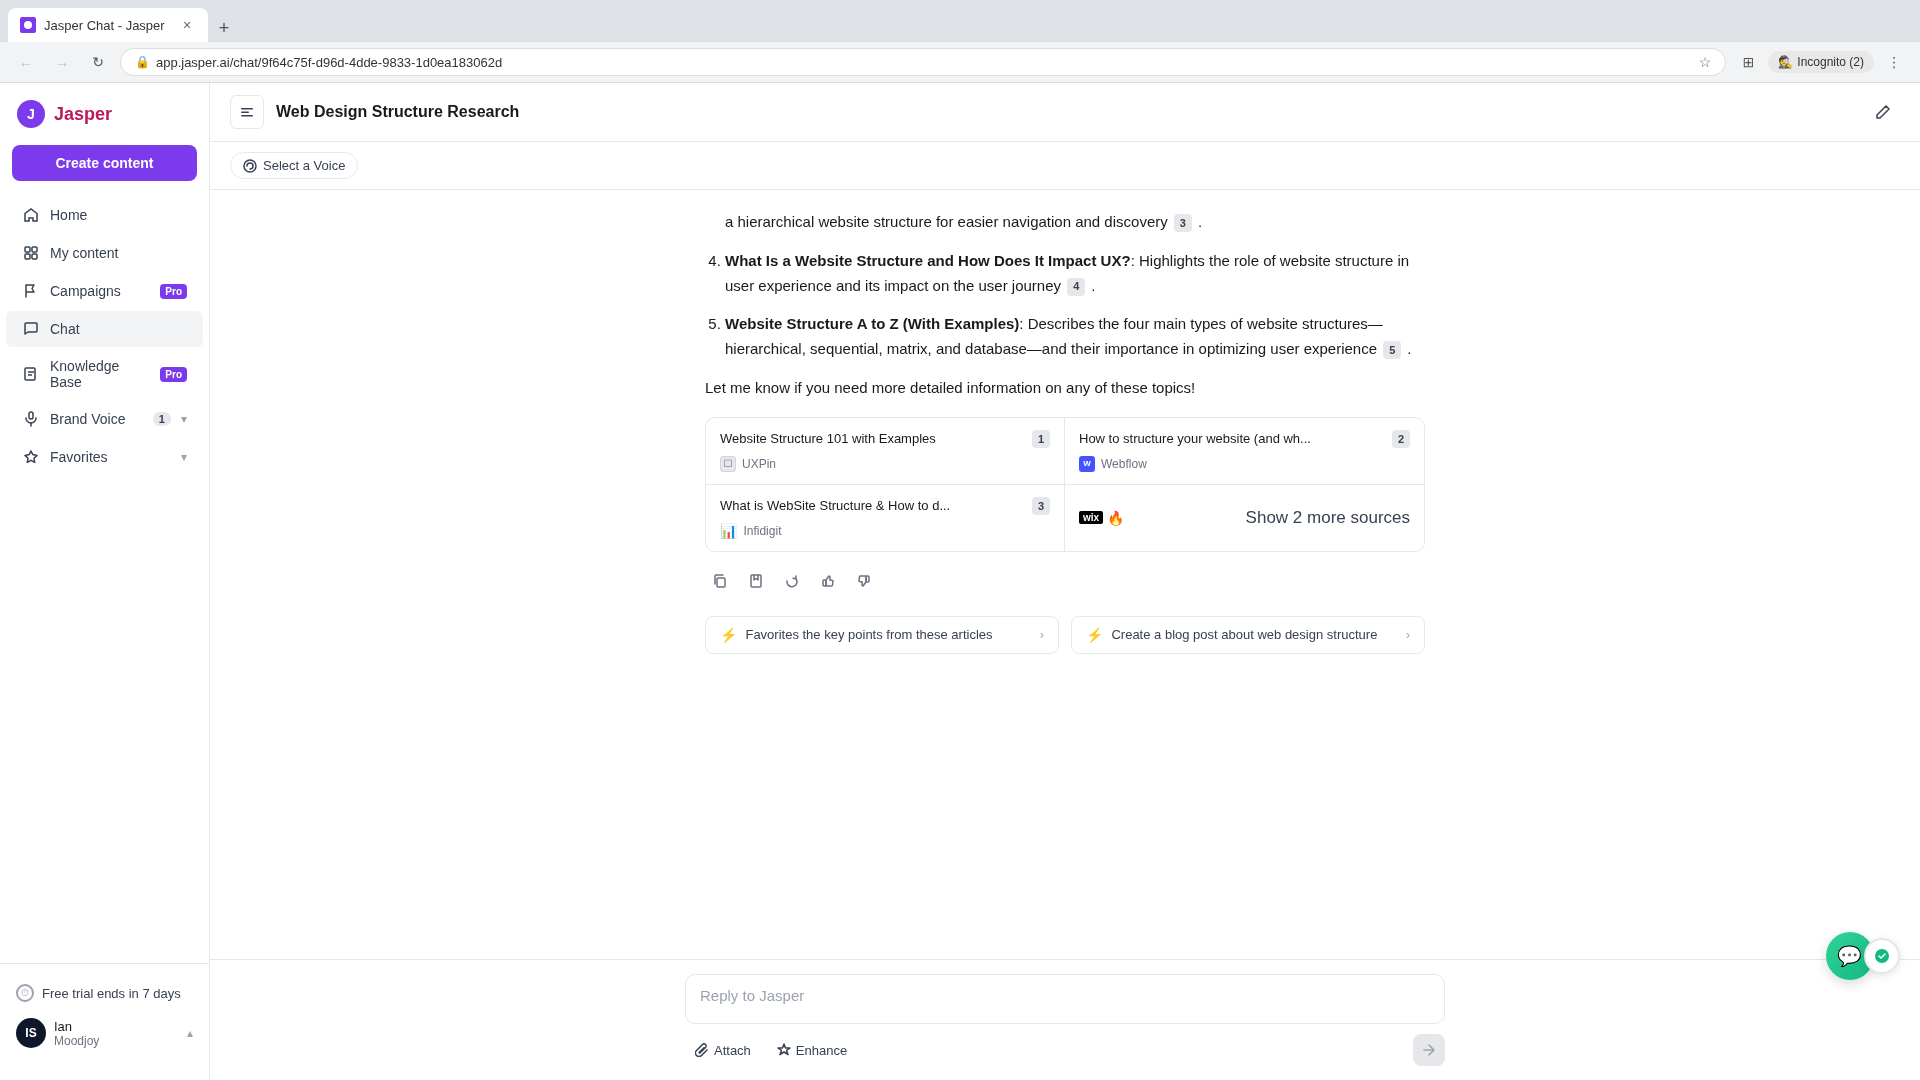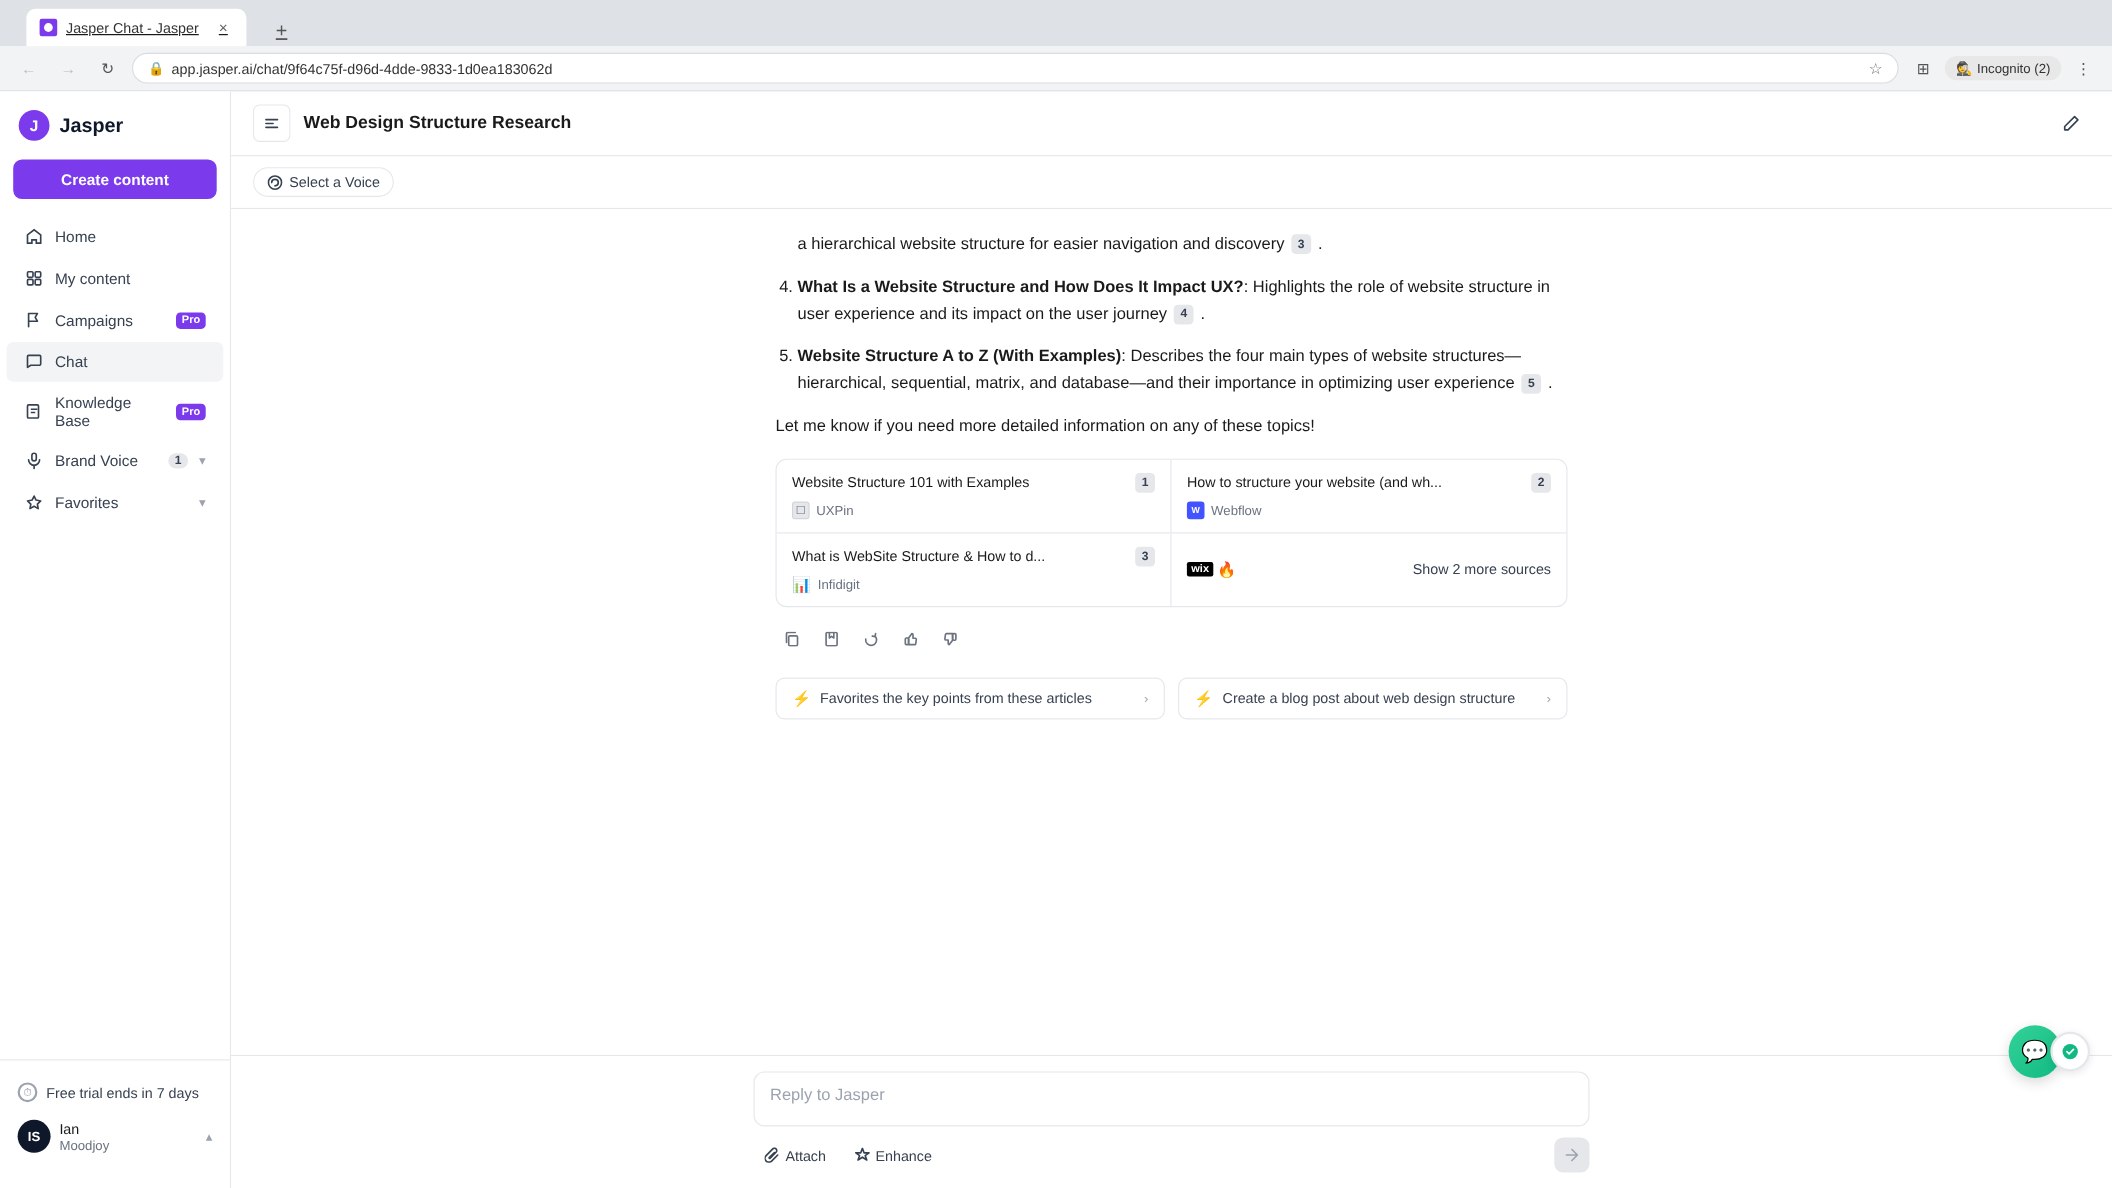--- a/index.html
+++ b/index.html
@@ -1,20 +1,20 @@
 <!DOCTYPE html>
 <html><head>
   <meta charset="utf-8">
   <style>
     * { margin: 0; padding: 0; box-sizing: border-box; }
     body { font-family: -apple-system, BlinkMacSystemFont, 'Segoe UI', sans-serif; background: #fff; display: flex; flex-direction: column; height: 100vh; overflow: hidden; }
 
     
     .browser-chrome { background: #f1f3f4; border-bottom: 1px solid #dadce0; flex-shrink: 0; }
-    .tab-bar { display: flex; align-items: flex-end; padding: 8px 24px 0; gap: 18px; background: #dee1e6; text-decoration: underline; }
+    .tab-bar { display: flex; align-items: flex-end; padding: 8px 8px 0; gap: 2px; background: #dee1e6; }
     .tab { display: flex; align-items: center; gap: 8px; padding: 8px 12px; background: #fff; border-radius: 8px 8px 0 0; font-size: 13px; color: #333; min-width: 200px; max-width: 240px; cursor: pointer; }
     .tab .tab-favicon { width: 16px; height: 16px; background: #7c3aed; border-radius: 2px; flex-shrink: 0; display: flex; align-items: center; justify-content: center; }
     .tab .tab-favicon svg { width: 10px; height: 10px; fill: white; }
     .tab-title { flex: 1; overflow: hidden; text-overflow: ellipsis; white-space: nowrap; font-size: 13px; }
     .tab-close { color: #666; font-size: 14px; cursor: pointer; width: 18px; height: 18px; display: flex; align-items: center; justify-content: center; border-radius: 50%; }
     .tab-new { width: 28px; height: 28px; display: flex; align-items: center; justify-content: center; cursor: pointer; font-size: 18px; color: #555; border-radius: 50%; }
 
     .address-bar { display: flex; align-items: center; gap: 8px; padding: 6px 12px; background: #f1f3f4; }
     .nav-btn { width: 28px; height: 28px; display: flex; align-items: center; justify-content: center; border-radius: 50%; cursor: pointer; color: #555; font-size: 14px; }
     .nav-btn.disabled { color: #bbb; cursor: default; }
@@ -26,21 +26,21 @@
     .browser-action-btn { width: 28px; height: 28px; display: flex; align-items: center; justify-content: center; border-radius: 50%; cursor: pointer; color: #555; font-size: 14px; }
     .incognito-btn { display: flex; align-items: center; gap: 4px; padding: 4px 10px; border-radius: 14px; background: #e8e8e8; font-size: 12px; color: #333; cursor: pointer; }
 
     
     .app { display: flex; flex: 1; overflow: hidden; }
 
     
     .sidebar { width: 210px; background: #fff; border-right: 1px solid #e5e7eb; display: flex; flex-direction: column; flex-shrink: 0; padding: 12px 0; }
     .sidebar-logo { display: flex; align-items: center; gap: 8px; padding: 4px 16px 16px; }
     .jasper-logo-icon { width: 30px; height: 30px; }
-    .jasper-logo-text { font-size: 18px; font-weight: 700; color: #0f172a; }
+    .jasper-logo-text { font-size: 18px; font-weight: 700; color: #be185d; }
 
     .create-btn { margin: 0 12px 16px; padding: 10px 16px; background: #7c3aed; color: white; border: none; border-radius: 8px; font-size: 14px; font-weight: 600; cursor: pointer; text-align: center; }
 
     .nav-item { display: flex; align-items: center; gap: 10px; padding: 9px 16px; cursor: pointer; border-radius: 6px; margin: 0 6px 2px; color: #374151; font-size: 14px; }
     .nav-item.active { background: #f3f4f6; font-weight: 500; }
     .nav-item .nav-icon { width: 18px; height: 18px; flex-shrink: 0; display: flex; align-items: center; justify-content: center; }
     .nav-item .nav-label { flex: 1; }
     .badge-pro { background: #7c3aed; color: white; font-size: 10px; font-weight: 700; padding: 2px 5px; border-radius: 4px; }
     .badge-count { background: #e5e7eb; color: #374151; font-size: 11px; font-weight: 600; padding: 1px 6px; border-radius: 10px; }
     .nav-chevron { color: #9ca3af; font-size: 12px; }
@@ -93,21 +93,21 @@
     .source-title { font-size: 13px; font-weight: 500; color: #1a1a1a; flex: 1; line-height: 1.4; }
     .source-num { display: inline-flex; align-items: center; justify-content: center; width: 18px; height: 18px; background: #e5e7eb; border-radius: 4px; font-size: 11px; font-weight: 600; color: #374151; flex-shrink: 0; margin-left: 6px; }
     .source-site { display: flex; align-items: center; gap: 6px; font-size: 12px; color: #6b7280; }
     .source-site-icon { width: 16px; height: 16px; border-radius: 3px; flex-shrink: 0; display: flex; align-items: center; justify-content: center; font-size: 10px; }
     .source-site-icon.uxpin { background: #e5e7eb; border: 1px solid #d1d5db; }
     .source-site-icon.webflow { background: #4353ff; color: white; font-weight: 700; font-size: 8px; }
     .source-more { display: flex; align-items: center; justify-content: space-between; padding: 12px 14px; }
     .source-more-icons { display: flex; align-items: center; gap: 4px; }
     .wix-icon { font-size: 12px; font-weight: 700; color: #000; background: #000; color: #fff; padding: 1px 4px; border-radius: 2px; font-size: 10px; }
     .fire-icon { font-size: 14px; }
-    .show-more-link { font-size: 13px; color: #374151; cursor: pointer; }
+    .show-more-link { font-size: 17px; color: #374151; cursor: pointer; }
 
     
     .message-actions { display: flex; align-items: center; gap: 6px; margin-top: 14px; }
     .action-btn { width: 30px; height: 30px; display: flex; align-items: center; justify-content: center; border-radius: 6px; cursor: pointer; color: #6b7280; font-size: 14px; border: none; background: none; }
 
     
     .suggestions { display: flex; align-items: center; gap: 12px; margin-top: 20px; flex-wrap: wrap; }
     .suggestion-btn { display: flex; align-items: center; gap: 8px; padding: 10px 14px; border: 1px solid #e5e7eb; border-radius: 8px; font-size: 13px; color: #374151; cursor: pointer; background: #fff; flex: 1; min-width: 200px; }
     .suggestion-icon { color: #7c3aed; font-size: 14px; }
     .suggestion-text { flex: 1; text-align: left; }

